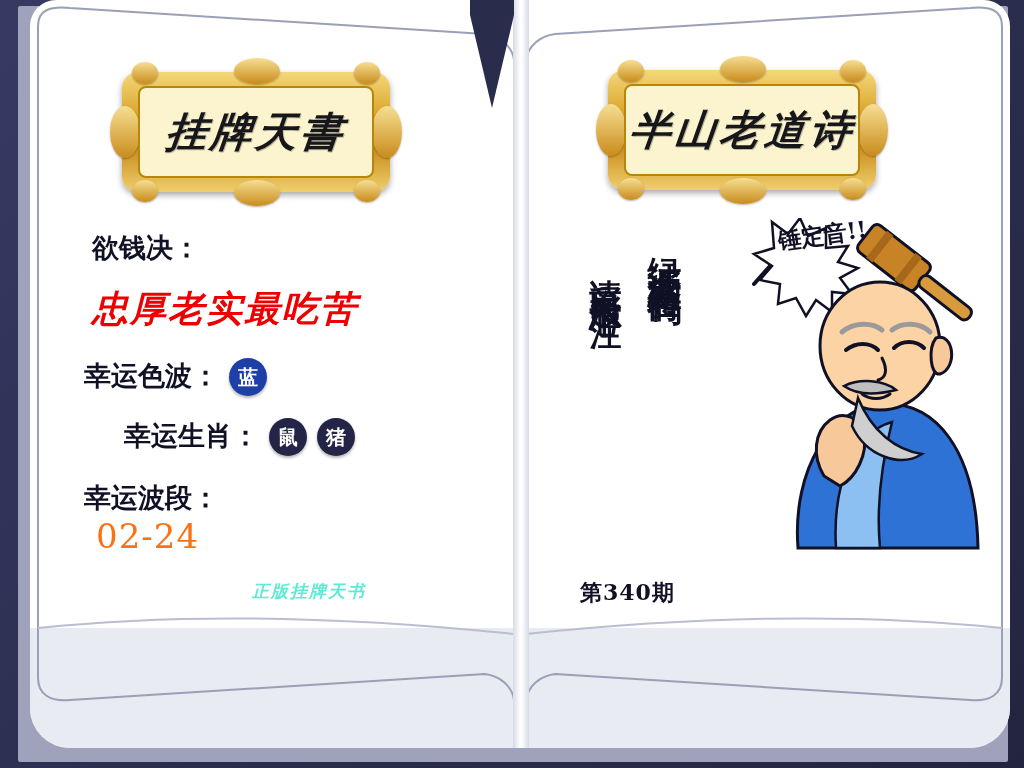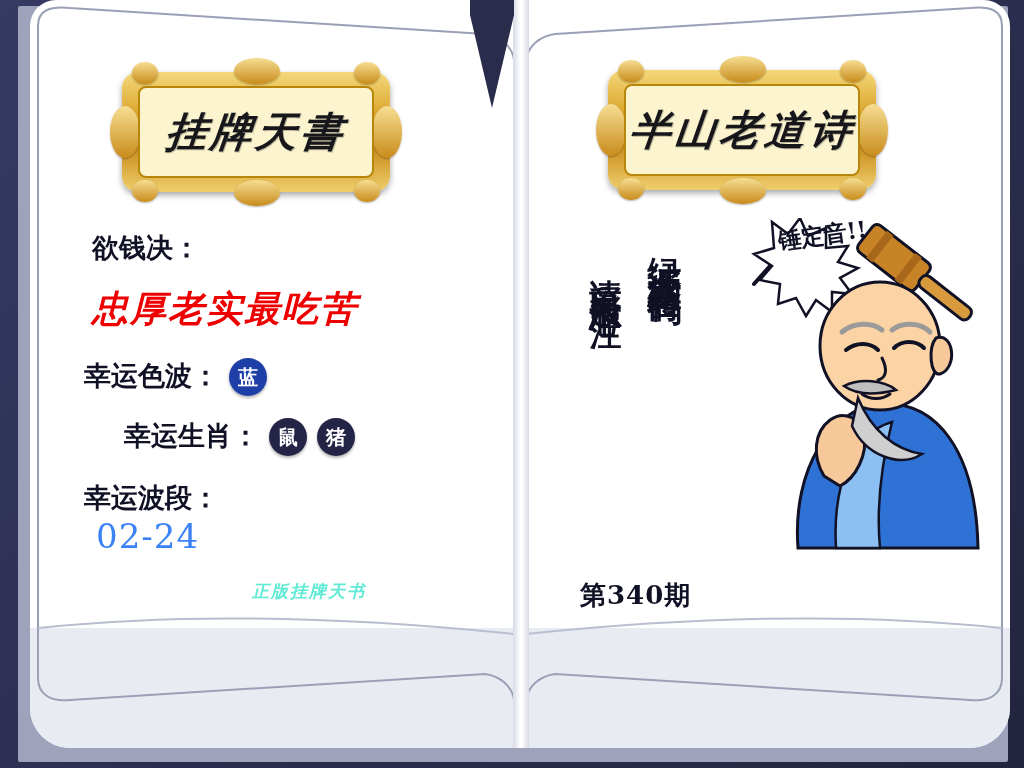--- a/index.html
+++ b/index.html
@@ -174,21 +174,21 @@
     margin-left: 10px;
     box-shadow: 0 2px 3px rgba(0,0,0,.3);
   }
   .ball.blue { background: #1f3fa8; }
   .ball.dark { background: #242447; }
 
   #range-value {
     margin-left: 12px;
     font-family: "DejaVu Serif", "Liberation Serif", serif;
     font-size: 34px;
-    color: #3b82f6;
+    color: #f97316;
     letter-spacing: 1px;
   }
 
   #left-footer {
     position: absolute;
     left: 252px; top: 580px;
     font-family: "DejaVu Serif", "Liberation Serif", serif;
     font-weight: bold;
     font-style: italic;
     font-size: 17px;
@@ -208,21 +208,21 @@
     line-height: 1;
   }
   #poem-col1 { left: 648px; top: 230px; font-size: 34px; }
   #poem-col2 { left: 590px; top: 254px; font-size: 32px; }
 
   #right-footer {
     position: absolute;
     left: 580px; top: 578px;
     font-family: "DejaVu Serif", "Liberation Serif", serif;
     font-weight: bold;
-    font-size: 26px;
+    font-size: 22px;
     color: #111126;
     letter-spacing: 1px;
     white-space: nowrap;
   }
 
   
   #cartoon {
     position: absolute;
     left: 740px; top: 218px;
     width: 250px; height: 340px;

